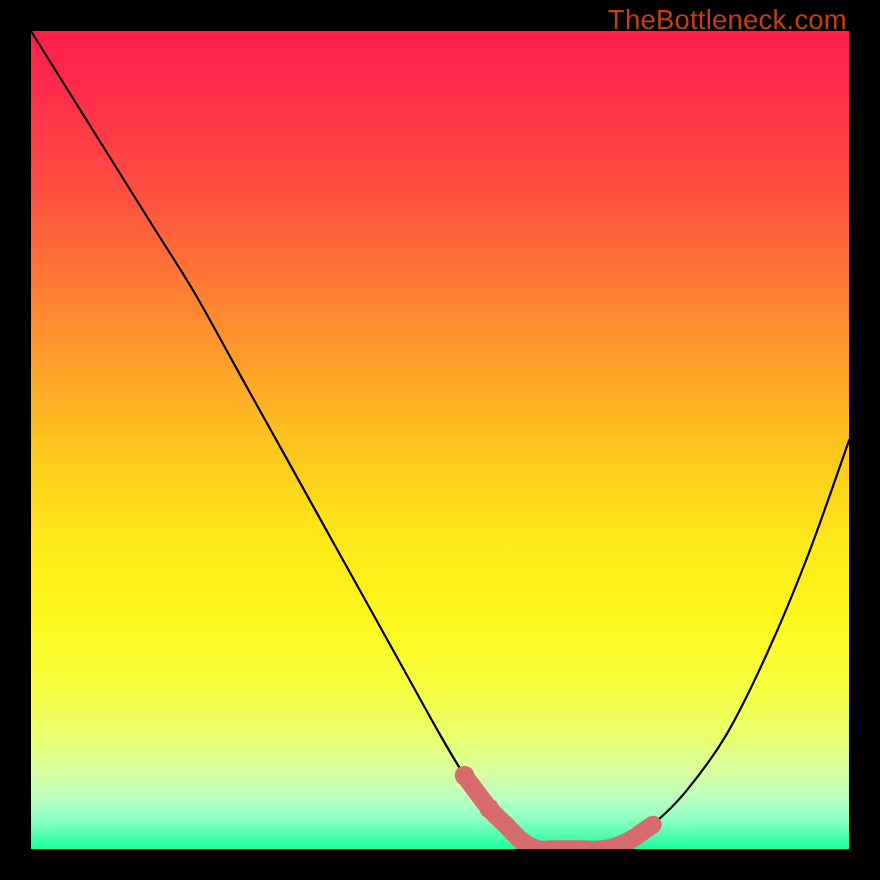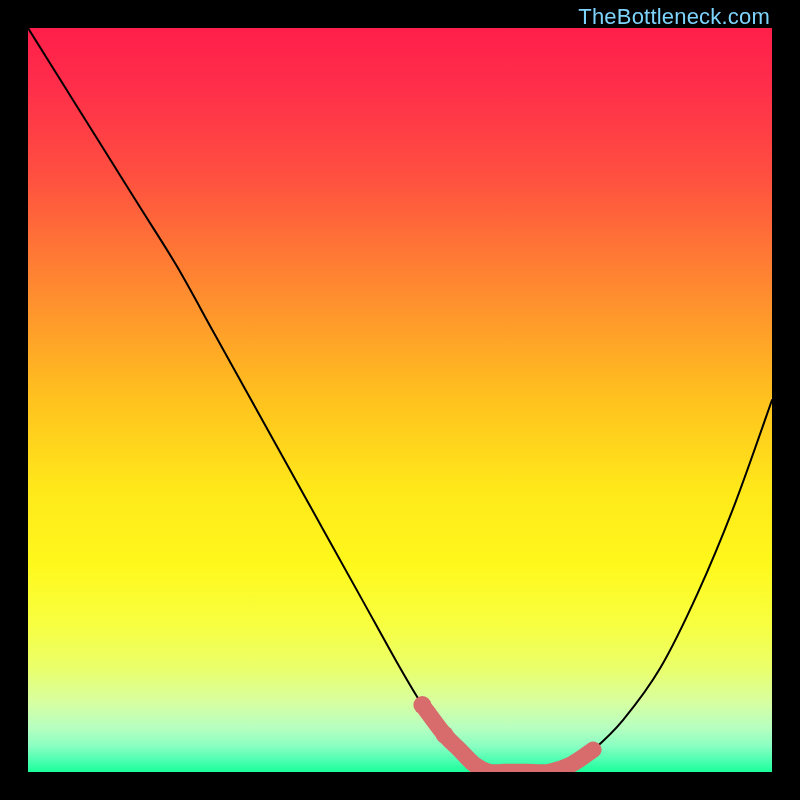--- a/index.html
+++ b/index.html
@@ -29,22 +29,22 @@
     position: absolute;
     left: 0;
     top: 0;
     width: 100%;
     height: 100%;
   }
   .watermark {
     position: absolute;
     top: 4px;
     right: 30px;
-    color: #7dd3fc;
-    font-size: 22px;
+    color: #c2410c;
+    font-size: 25px;
     font-weight: 500;
     letter-spacing: 0.2px;
     user-select: none;
   }
   svg.curve {
     position: absolute;
     left: 0;
     top: 0;
     width: 100%;
     height: 100%;

